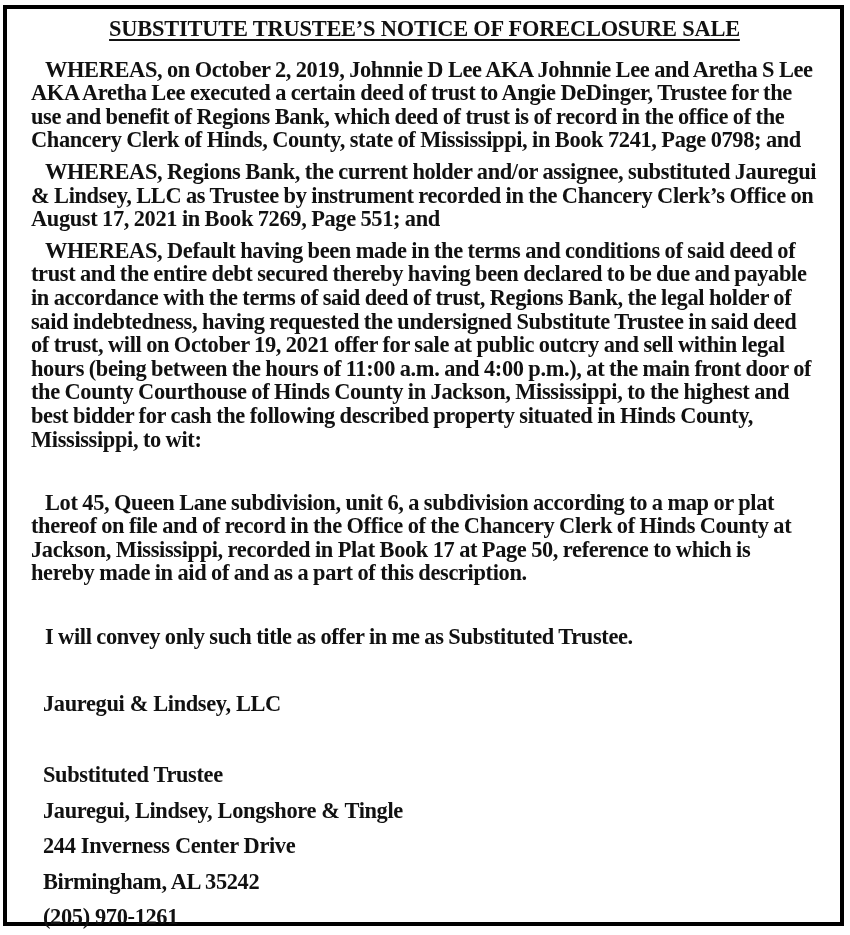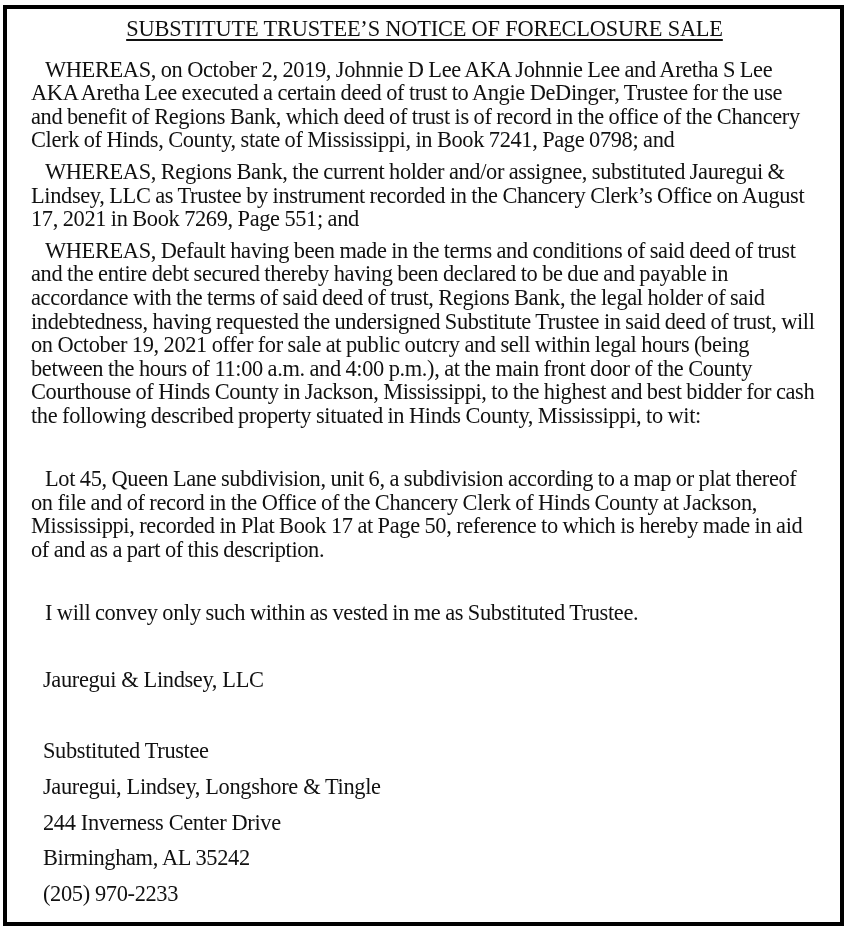--- a/index.html
+++ b/index.html
@@ -20,20 +20,21 @@
       width: 841px;
       height: 921px;
       border: 4px solid #000000;
       box-sizing: border-box;
       background: #ffffff;
       font-family: "Liberation Serif", "DejaVu Serif", serif;
       color: #111111;
       font-size: 22.4px;
       line-height: 23.6px;
       padding: 8px 14px 0 16px;
+      font-weight: bold;
     }
     .title {
       text-align: center;
       text-decoration: underline;
       text-underline-offset: 3px;
       font-size: 22.4px;
       margin: 0 0 17px 0;
       letter-spacing: -0.2px;
     }
     .para {
@@ -57,29 +58,29 @@
   <div class="title">SUBSTITUTE TRUSTEE’S NOTICE OF FORECLOSURE SALE</div>
 
   <p class="para">WHEREAS, on October 2, 2019, Johnnie D Lee AKA Johnnie Lee and Aretha S Lee AKA Aretha Lee executed a certain deed of trust to Angie DeDinger, Trustee for the use and benefit of Regions Bank, which deed of trust is of record in the office of the Chancery Clerk of Hinds, County, state of Mississippi, in Book 7241, Page 0798; and</p>
   <p class="para">WHEREAS, Regions Bank, the current holder and/or assignee, substituted Jauregui &amp; Lindsey, LLC as Trustee by instrument recorded in the Chancery Clerk’s Office on August 17, 2021 in Book 7269, Page 551; and</p>
   <p class="para">WHEREAS, Default having been made in the terms and conditions of said deed of trust and the entire debt secured thereby having been declared to be due and payable in accordance with the terms of said deed of trust, Regions Bank, the legal holder of said indebtedness, having requested the undersigned Substitute Trustee in said deed of trust, will on October 19, 2021 offer for sale at public outcry and sell within legal hours (being between the hours of 11:00 a.m. and 4:00 p.m.), at the main front door of the County Courthouse of Hinds County in Jackson, Mississippi, to the highest and best bidder for cash the following described property situated in Hinds County, Mississippi, to wit:</p>
 
   <div class="gap"></div>
   <p class="para">Lot 45, Queen Lane subdivision, unit 6, a subdivision according to a map or plat thereof on file and of record in the Office of the Chancery Clerk of Hinds County at Jackson, Mississippi, recorded in Plat Book 17 at Page 50, reference to which is hereby made in aid of and as a part of this description.</p>
 
   <div class="gap"></div>
-  <p class="para">I will convey only such within as vested in me as Substituted Trustee.</p>
+  <p class="para">I will convey only such title as offer in me as Substituted Trustee.</p>
 
   <div class="gap"></div>
   <p class="line">Jauregui &amp; Lindsey, LLC</p>
 
   <div class="gap"></div>
   <div>
     <p class="line">Substituted Trustee</p>
     <p class="line">Jauregui, Lindsey, Longshore &amp; Tingle</p>
     <p class="line">244 Inverness Center Drive</p>
     <p class="line">Birmingham, AL 35242</p>
-    <p class="line">(205) 970-2233</p>
+    <p class="line">(205) 970-1261</p>
   </div>
 
   <div class="gap"></div>
   <p class="line">11-23-21, 9-30-21, 10-7-21, 10-14-21</p>
 </div>
 
 </body></html>

